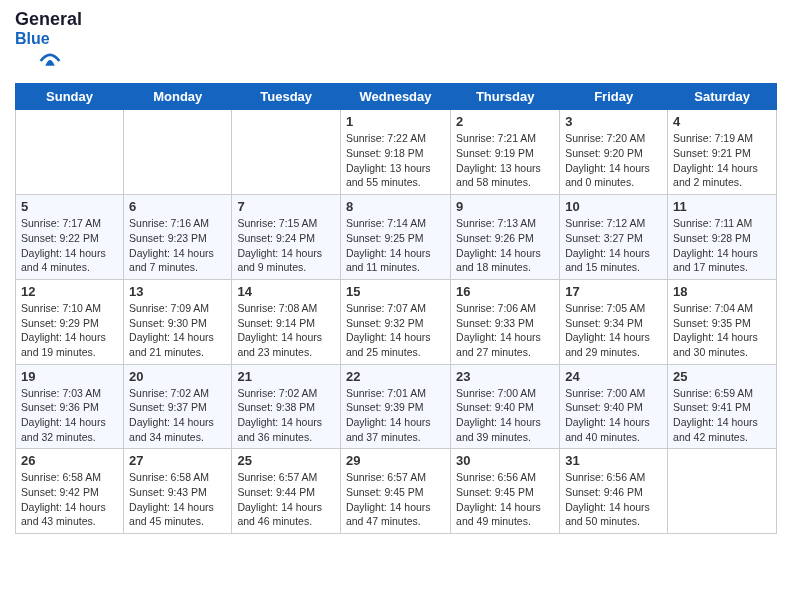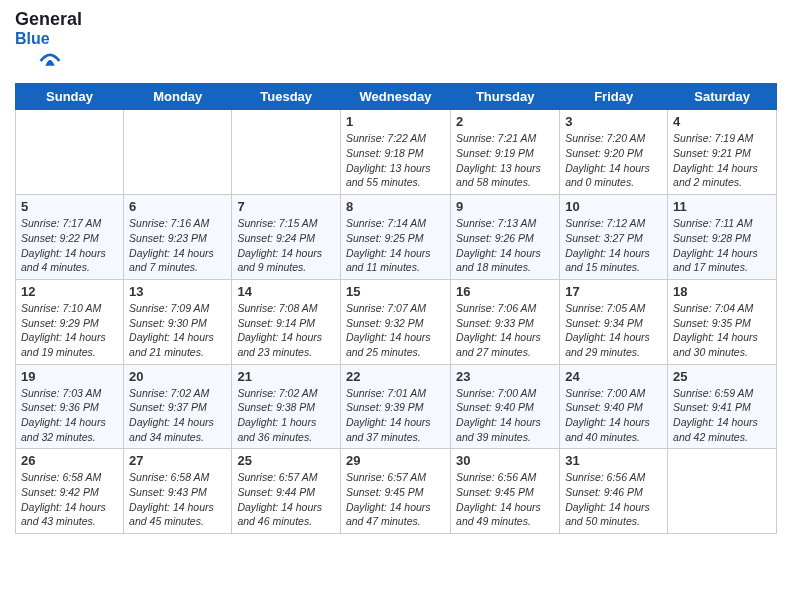--- a/index.html
+++ b/index.html
@@ -12,21 +12,21 @@
     .logo-blue { font-size: 16px; font-weight: bold; color: #1565c0; }
     .logo-icon { width: 28px; height: 28px; margin-left: 2px; }
     .title-block { text-align: right; }
     .month-title { font-size: 36px; color: #1565c0; font-weight: bold; }
     .location { font-size: 16px; color: #333; }
     table { width: 100%; border-collapse: collapse; }
     th { background-color: #1565c0; color: #fff; text-align: center; padding: 5px 3px; font-size: 13px; border: 1px solid #1565c0; }
     td { border: 1px solid #ccc; vertical-align: top; padding: 4px 5px; font-size: 10.5px; color: #333; width: 113px; min-height: 80px; }
     td.empty { background: #f9f9f9; }
     .day-num { font-weight: bold; font-size: 13px; margin-bottom: 2px; display: block; }
-    .day-info { line-height: 1.4; font-style: italic; }
+    .day-info { line-height: 1.4; }
     tr:nth-child(even) td { background-color: #f5f8ff; }
     tr:nth-child(odd) td { background-color: #fff; }
     tr:first-child th { background-color: #1565c0; }
   </style>
 </head>
 <body>
 
 <div class="container">
   <div class="header">
     <div class="logo">
@@ -222,21 +222,21 @@
           <span>Sunrise: 7:02 AM</span><br>
           <span>Sunset: 9:37 PM</span><br>
           <span>Daylight: 14 hours and 34 minutes.</span>
         </div>
           </td>
           <td>
             <span class="day-num">21</span>
         <div class="day-info">
           <span>Sunrise: 7:02 AM</span><br>
           <span>Sunset: 9:38 PM</span><br>
-          <span>Daylight: 1 hours and 36 minutes.</span>
+          <span>Daylight: 14 hours and 36 minutes.</span>
         </div>
           </td>
           <td>
             <span class="day-num">22</span>
         <div class="day-info">
           <span>Sunrise: 7:01 AM</span><br>
           <span>Sunset: 9:39 PM</span><br>
           <span>Daylight: 14 hours and 37 minutes.</span>
         </div>
           </td>

